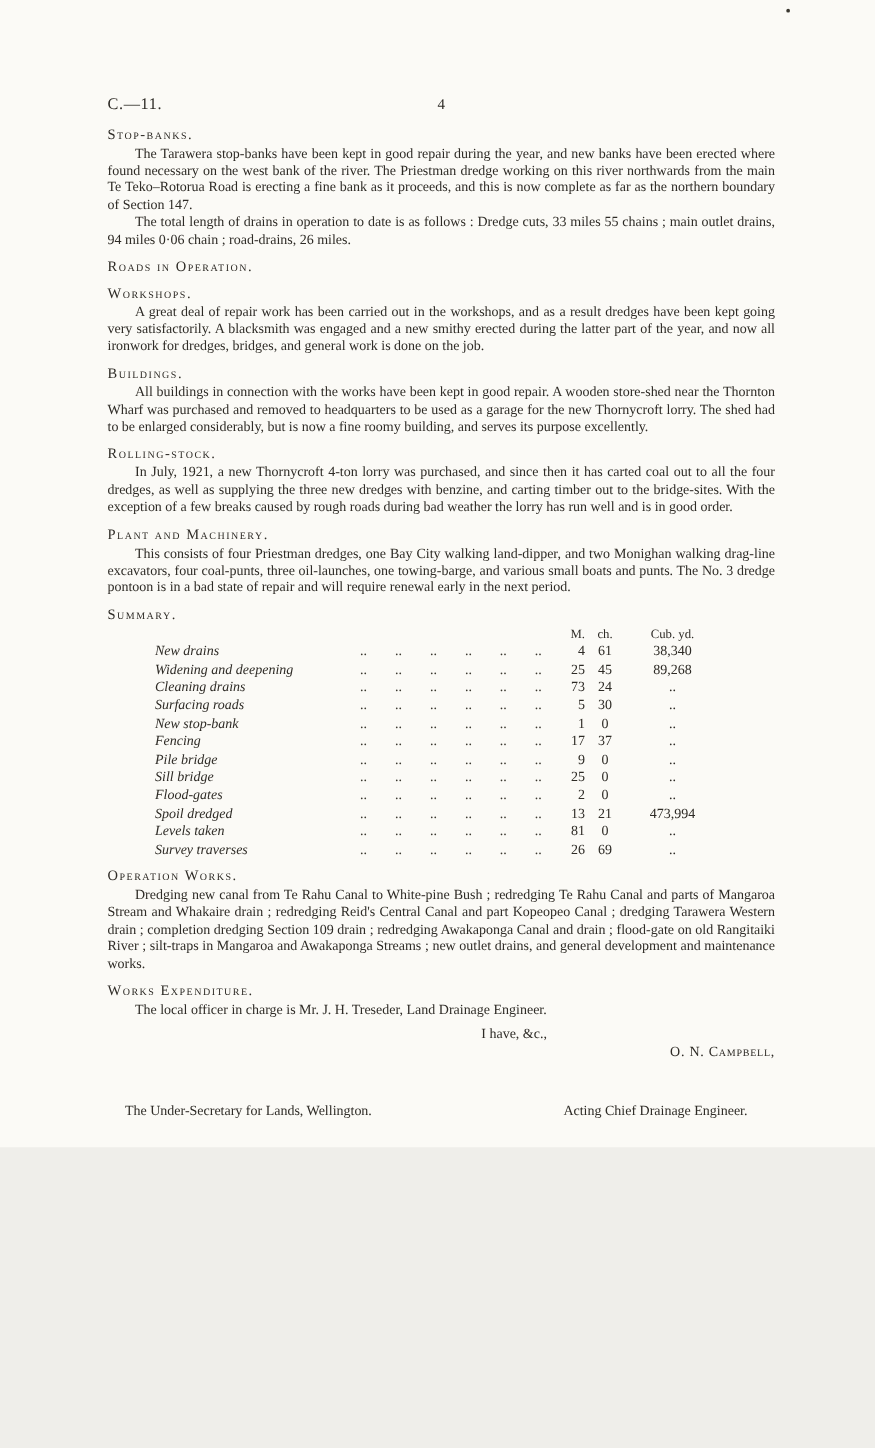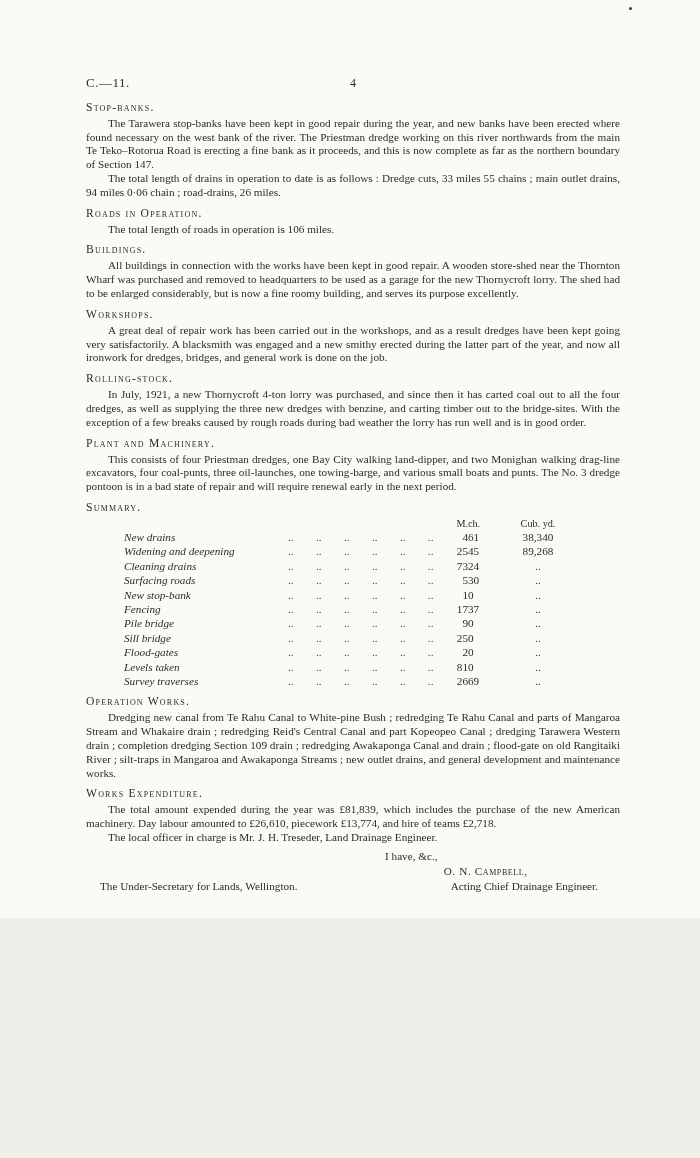--- a/index.html
+++ b/index.html
@@ -47,33 +47,34 @@
   .summary-table { width: 452px; margin: 1px 0 2px 38px; }
   .t-head, .t-row { display: flex; align-items: baseline; line-height: 14.4px; }
   .t-head { font-size: 10.2px; line-height: 13px; }
   .t-label { flex: 0 0 158px; white-space: nowrap; font-style: italic; }
   .t-dots  { flex: 1 1 auto; overflow: hidden; white-space: nowrap; padding-left: 6px; color: #3a372f; }
   .t-dots::after {
     content: "..\2003\2002\2002..\2003\2002\2002..\2003\2002\2002..\2003\2002\2002..\2003\2002\2002..\2003\2002\2002..\2003\2002\2002..\2003\2002\2002..\2003\2002\2002..\2003\2002\2002..\2003\2002\2002..";
   }
   .t-fill { flex: 1 1 auto; }
   .t-m   { flex: 0 0 30px; text-align: right; }
-  .t-ch  { flex: 0 0 32px; text-align: left; }
+  .t-ch  { flex: 0 0 32px; text-align: center; }
   .t-cub { flex: 0 0 76px; text-align: center; }
 
   
   .closing { margin-top: 4px; }
   .valediction { margin-left: 56%; line-height: 15px; }
-  .signatory { margin-left: 67%; font-variant: small-caps; letter-spacing: 0.6px; line-height: 15px; }
+  .signatory { margin-left: 67%; font-variant: small-caps; letter-spacing: 0.6px; line-height: 15px; text-align: right; }
   .closing-row {
     display: flex;
     justify-content: space-between;
     padding-left: 14px;
     padding-right: 22px;
     line-height: 15px;
+    margin-top: 32px;
   }
 
   .artifact-dot {
     position: absolute;
     top: 7px; right: 68px;
     width: 3px; height: 3px;
     border-radius: 50%;
     background: #3a372f;
   }
 </style>
@@ -93,31 +94,30 @@
     <h2 class="hd">Stop-banks.</h2>
     <p class="para">The Tarawera stop-banks have been kept in good repair during the year, and new banks have been erected where found necessary on the west bank of the river. The Priestman dredge working on this river northwards from the main Te Teko–Rotorua Road is erecting a fine bank as it proceeds, and this is now complete as far as the northern boundary of Section 147.</p>
   </section>
 
   <section>
     <p class="para">The total length of drains in operation to date is as follows : Dredge cuts, 33 miles 55 chains ; main outlet drains, 94 miles 0·06 chain ; road-drains, 26 miles.</p>
   </section>
 
   <section>
     <h2 class="hd">Roads in Operation.</h2>
-    <p class="para">The total length of roads in operation is 106 miles.</p>
+  </section>
+
+  <section>
+    <h2 class="hd">Workshops.</h2>
+    <p class="para">A great deal of repair work has been carried out in the workshops, and as a result dredges have been kept going very satisfactorily. A blacksmith was engaged and a new smithy erected during the latter part of the year, and now all ironwork for dredges, bridges, and general work is done on the job.</p>
   </section>
 
   <section>
     <h2 class="hd">Buildings.</h2>
     <p class="para">All buildings in connection with the works have been kept in good repair. A wooden store-shed near the Thornton Wharf was purchased and removed to headquarters to be used as a garage for the new Thornycroft lorry. The shed had to be enlarged considerably, but is now a fine roomy building, and serves its purpose excellently.</p>
-  </section>
-
-  <section>
-    <h2 class="hd">Workshops.</h2>
-    <p class="para">A great deal of repair work has been carried out in the workshops, and as a result dredges have been kept going very satisfactorily. A blacksmith was engaged and a new smithy erected during the latter part of the year, and now all ironwork for dredges, bridges, and general work is done on the job.</p>
   </section>
 
   <section>
     <h2 class="hd">Rolling-stock.</h2>
     <p class="para">In July, 1921, a new Thornycroft 4-ton lorry was purchased, and since then it has carted coal out to all the four dredges, as well as supplying the three new dredges with benzine, and carting timber out to the bridge-sites. With the exception of a few breaks caused by rough roads during bad weather the lorry has run well and is in good order.</p>
   </section>
 
   <section>
     <h2 class="hd">Plant and Machinery.</h2>
     <p class="para">This consists of four Priestman dredges, one Bay City walking land-dipper, and two Monighan walking drag-line excavators, four coal-punts, three oil-launches, one towing-barge, and various small boats and punts. The No. 3 dredge pontoon is in a bad state of repair and will require renewal early in the next period.</p>
@@ -192,20 +192,27 @@
         <span class="t-cub">..</span>
       </div>
       <div class="t-row">
         <span class="t-label">Flood-gates</span>
           <span class="t-dots"></span>
         <span class="t-m">2</span>
         <span class="t-ch">0</span>
         <span class="t-cub">..</span>
       </div>
       <div class="t-row">
+        <span class="t-label">Spoil dredged</span>
+          <span class="t-dots"></span>
+        <span class="t-m">13</span>
+        <span class="t-ch">21</span>
+        <span class="t-cub">473,994</span>
+      </div>
+      <div class="t-row">
         <span class="t-label">Levels taken</span>
           <span class="t-dots"></span>
         <span class="t-m">81</span>
         <span class="t-ch">0</span>
         <span class="t-cub">..</span>
       </div>
       <div class="t-row">
         <span class="t-label">Survey traverses</span>
           <span class="t-dots"></span>
         <span class="t-m">26</span>
@@ -215,21 +222,20 @@
     </div>
   </section>
 
   <section>
     <h2 class="hd">Operation Works.</h2>
     <p class="para">Dredging new canal from Te Rahu Canal to White-pine Bush ; redredging Te Rahu Canal and parts of Mangaroa Stream and Whakaire drain ; redredging Reid's Central Canal and part Kopeopeo Canal ; dredging Tarawera Western drain ; completion dredging Section 109 drain ; redredging Awakaponga Canal and drain ; flood-gate on old Rangitaiki River ; silt-traps in Mangaroa and Awakaponga Streams ; new outlet drains, and general development and maintenance works.</p>
   </section>
 
   <section>
     <h2 class="hd">Works Expenditure.</h2>
-    <p class="para">The total amount expended during the year was £81,839, which includes the purchase of the new American machinery. Day labour amounted to £26,610, piecework £13,774, and hire of teams £2,718.</p>
   </section>
 
   <section>
     <p class="para">The local officer in charge is Mr. J. H. Treseder, Land Drainage Engineer.</p>
   </section>
 
   <div class="closing">
     <div class="valediction">I have, &amp;c.,</div>
     <div class="signatory">O. N. Campbell,</div>
     <div class="closing-row">

